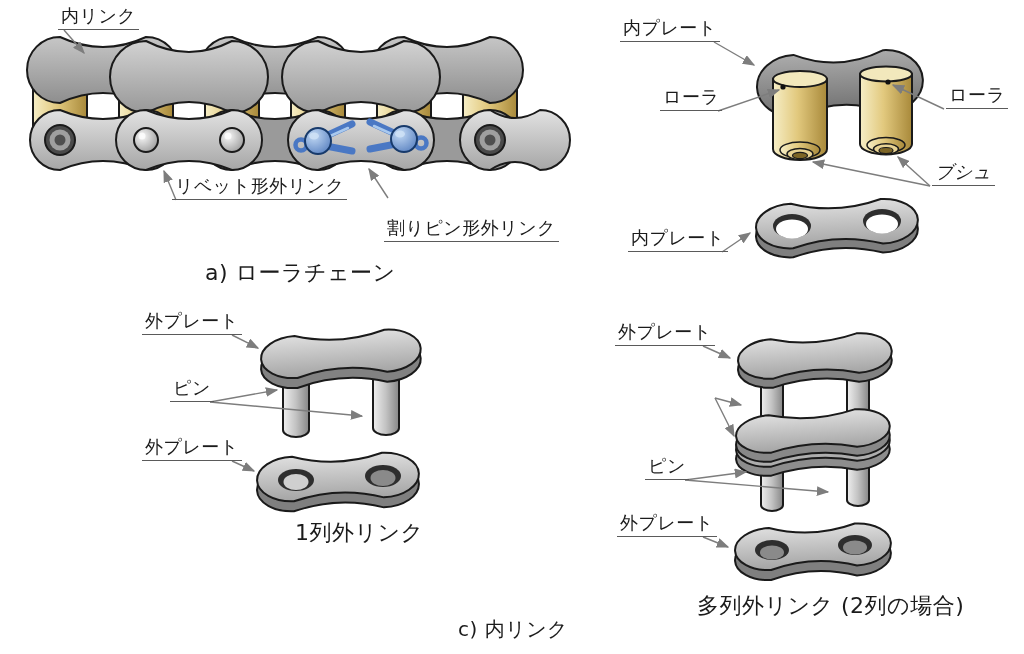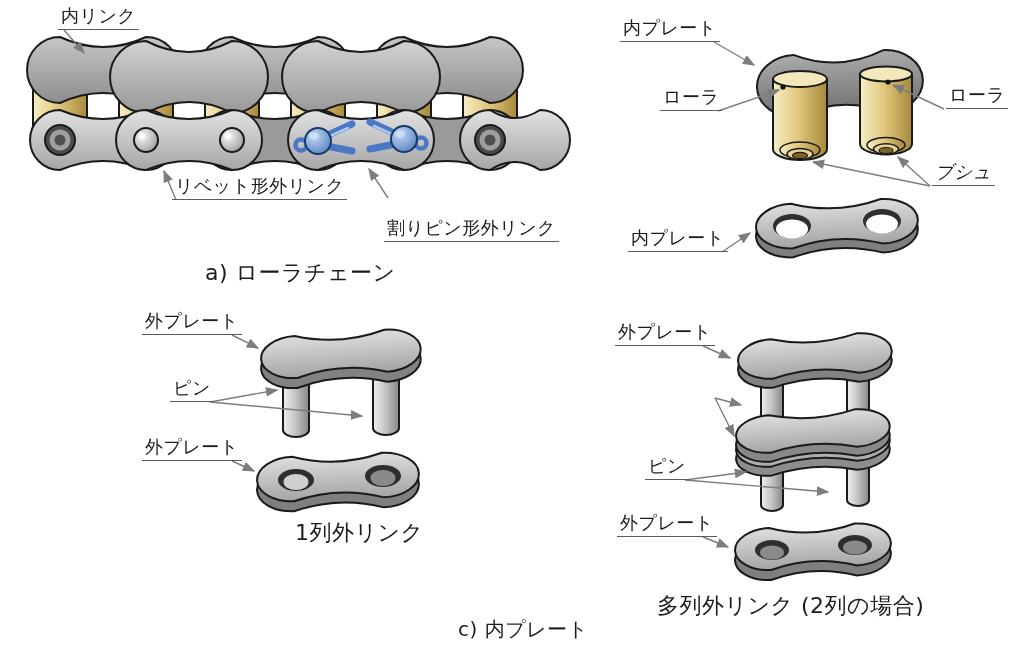--- a/index.html
+++ b/index.html
@@ -247,16 +247,16 @@
   <div class="lbl" style="left:628px;top:227px;">内プレート</div>
 
   <div class="lbl" style="left:142px;top:310px;">外プレート</div>
   <div class="lbl" style="left:170px;top:377px;">ピン</div>
   <div class="lbl" style="left:142px;top:436px;">外プレート</div>
   <div class="cap" style="left:288px;top:520px;margin-left:7px;">1列外リンク</div>
 
   <div class="lbl" style="left:615px;top:321px;">外プレート</div>
   <div class="lbl" style="left:645px;top:455px;">ピン</div>
   <div class="lbl" style="left:617px;top:512px;">外プレート</div>
-  <div class="cap" style="left:657px;top:593px;text-align:right;">多列外リンク (2列の場合)</div>
-
-  <div class="cap" style="left:458px;top:617px;font-size:20px;">c) 内プレート</div>
+  <div class="cap" style="left:697px;top:593px;text-align:right;">多列外リンク (2列の場合)</div>
+
+  <div class="cap" style="left:458px;top:617px;font-size:20px;">c) 内リンク</div>
 </div>
 
 </body></html>

